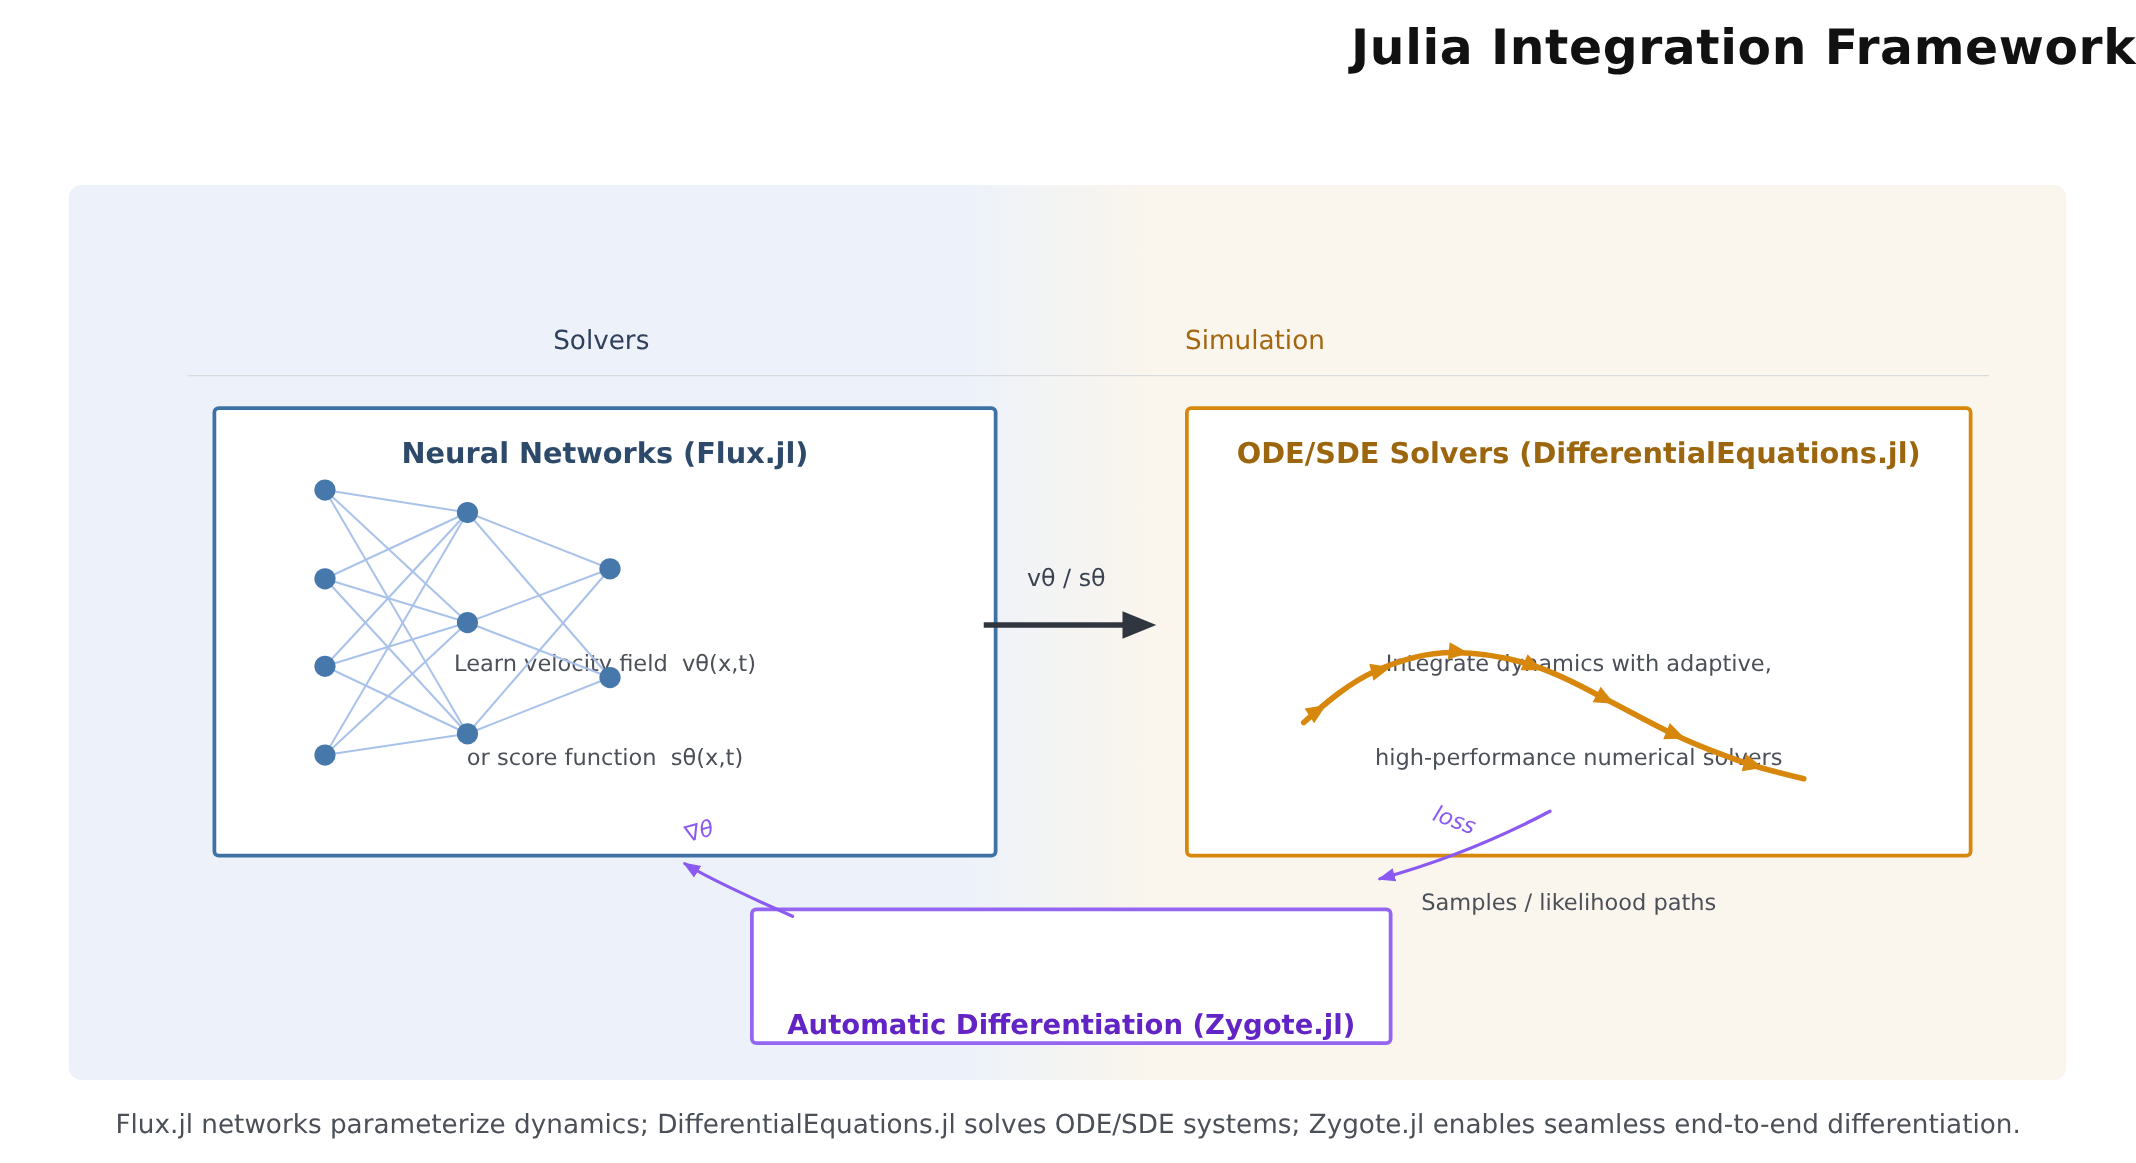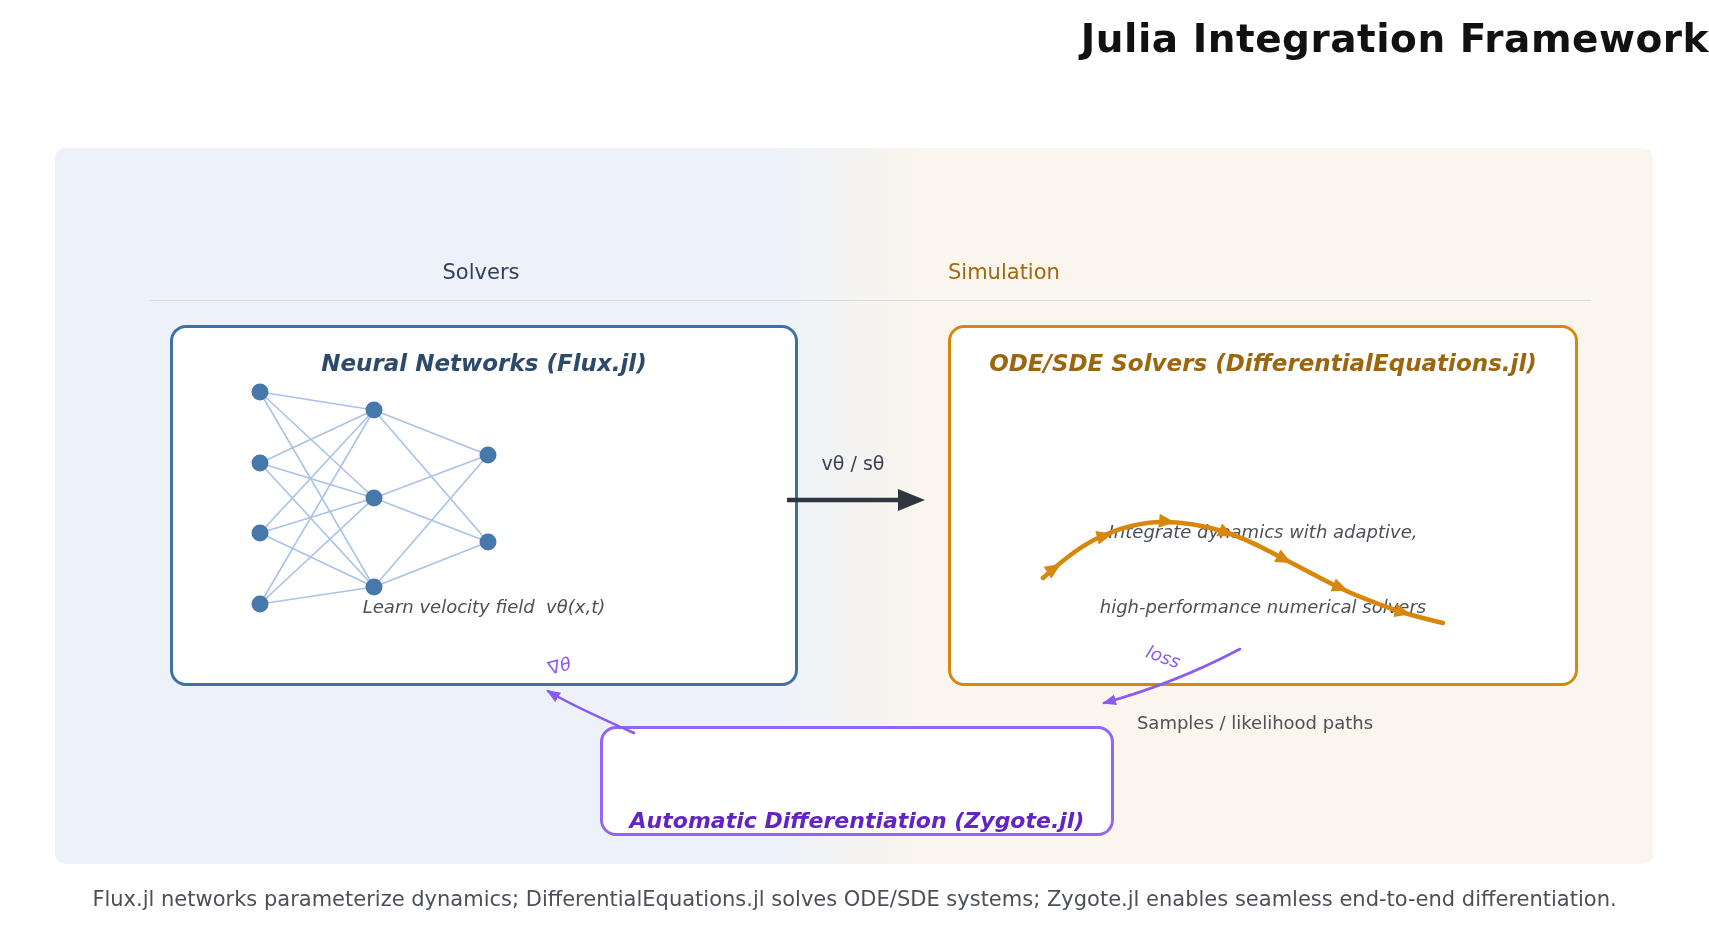--- a/index.html
+++ b/index.html
@@ -13,21 +13,21 @@
   }
   .panel{
     position:absolute;left:55px;top:148px;width:1598px;height:716px;border-radius:10px;
     background:linear-gradient(90deg,var(--modeling-panel-bg) 0%,var(--modeling-panel-bg) 45%,var(--simulation-panel-bg) 54%,var(--simulation-panel-bg) 100%);
     z-index:1;
   }
   .section-label{position:absolute;top:260px;font-size:21px;z-index:2;}
   .section-label.modeling{left:170px;width:622px;text-align:center;color:var(--modeling-label);}
   .section-label.simulation{left:948px;width:624px;color:var(--simulation-label);}
   .divider{position:absolute;top:300px;left:150px;width:1441px;height:1px;background:var(--divider);z-index:2;}
-  .box{position:absolute;background:#ffffff;border-radius:16px;z-index:2;font-style:italic;}
+  .box{position:absolute;background:#ffffff;border-radius:5px;z-index:2;}
   .flux-box{left:170px;top:325px;width:622px;height:355px;border:3px solid var(--flux-border);}
   .ode-box{left:948px;top:325px;width:624px;height:355px;border:3px solid var(--ode-border);}
   .zygote-box{left:600px;top:726px;width:508px;height:104px;border:3px solid var(--zygote-border);
     display:flex;align-items:flex-end;justify-content:center;}
   .box-title{position:absolute;top:22px;left:0;right:0;text-align:center;font-weight:bold;font-size:23px;}
   .flux-box .box-title{color:var(--flux-title);}
   .ode-box .box-title{color:var(--ode-title);}
   .zygote-title{font-size:22px;font-weight:bold;color:var(--zygote-title);text-align:center;}
   .caption{position:absolute;bottom:14px;left:0;right:0;text-align:center;font-size:18px;
     color:var(--body-text);line-height:1.38;white-space:pre-wrap;}
@@ -61,20 +61,21 @@
   <div class="panel"></div>
 
   <div class="section-label modeling">Solvers</div>
   <div class="section-label simulation">Simulation</div>
   <div class="divider"></div>
 
   <div class="box flux-box">
     <div class="box-title">Neural Networks (Flux.jl)</div>
     <div class="caption">
       <div>Learn velocity field  vθ(x,t)</div>
+      <div>or score function  sθ(x,t)</div>
     </div>
   </div>
 
   <div class="box ode-box">
     <div class="box-title">ODE/SDE Solvers (DifferentialEquations.jl)</div>
     <div class="caption">
       <div>Integrate dynamics with adaptive,</div>
       <div>high-performance numerical solvers</div>
     </div>
   </div>

